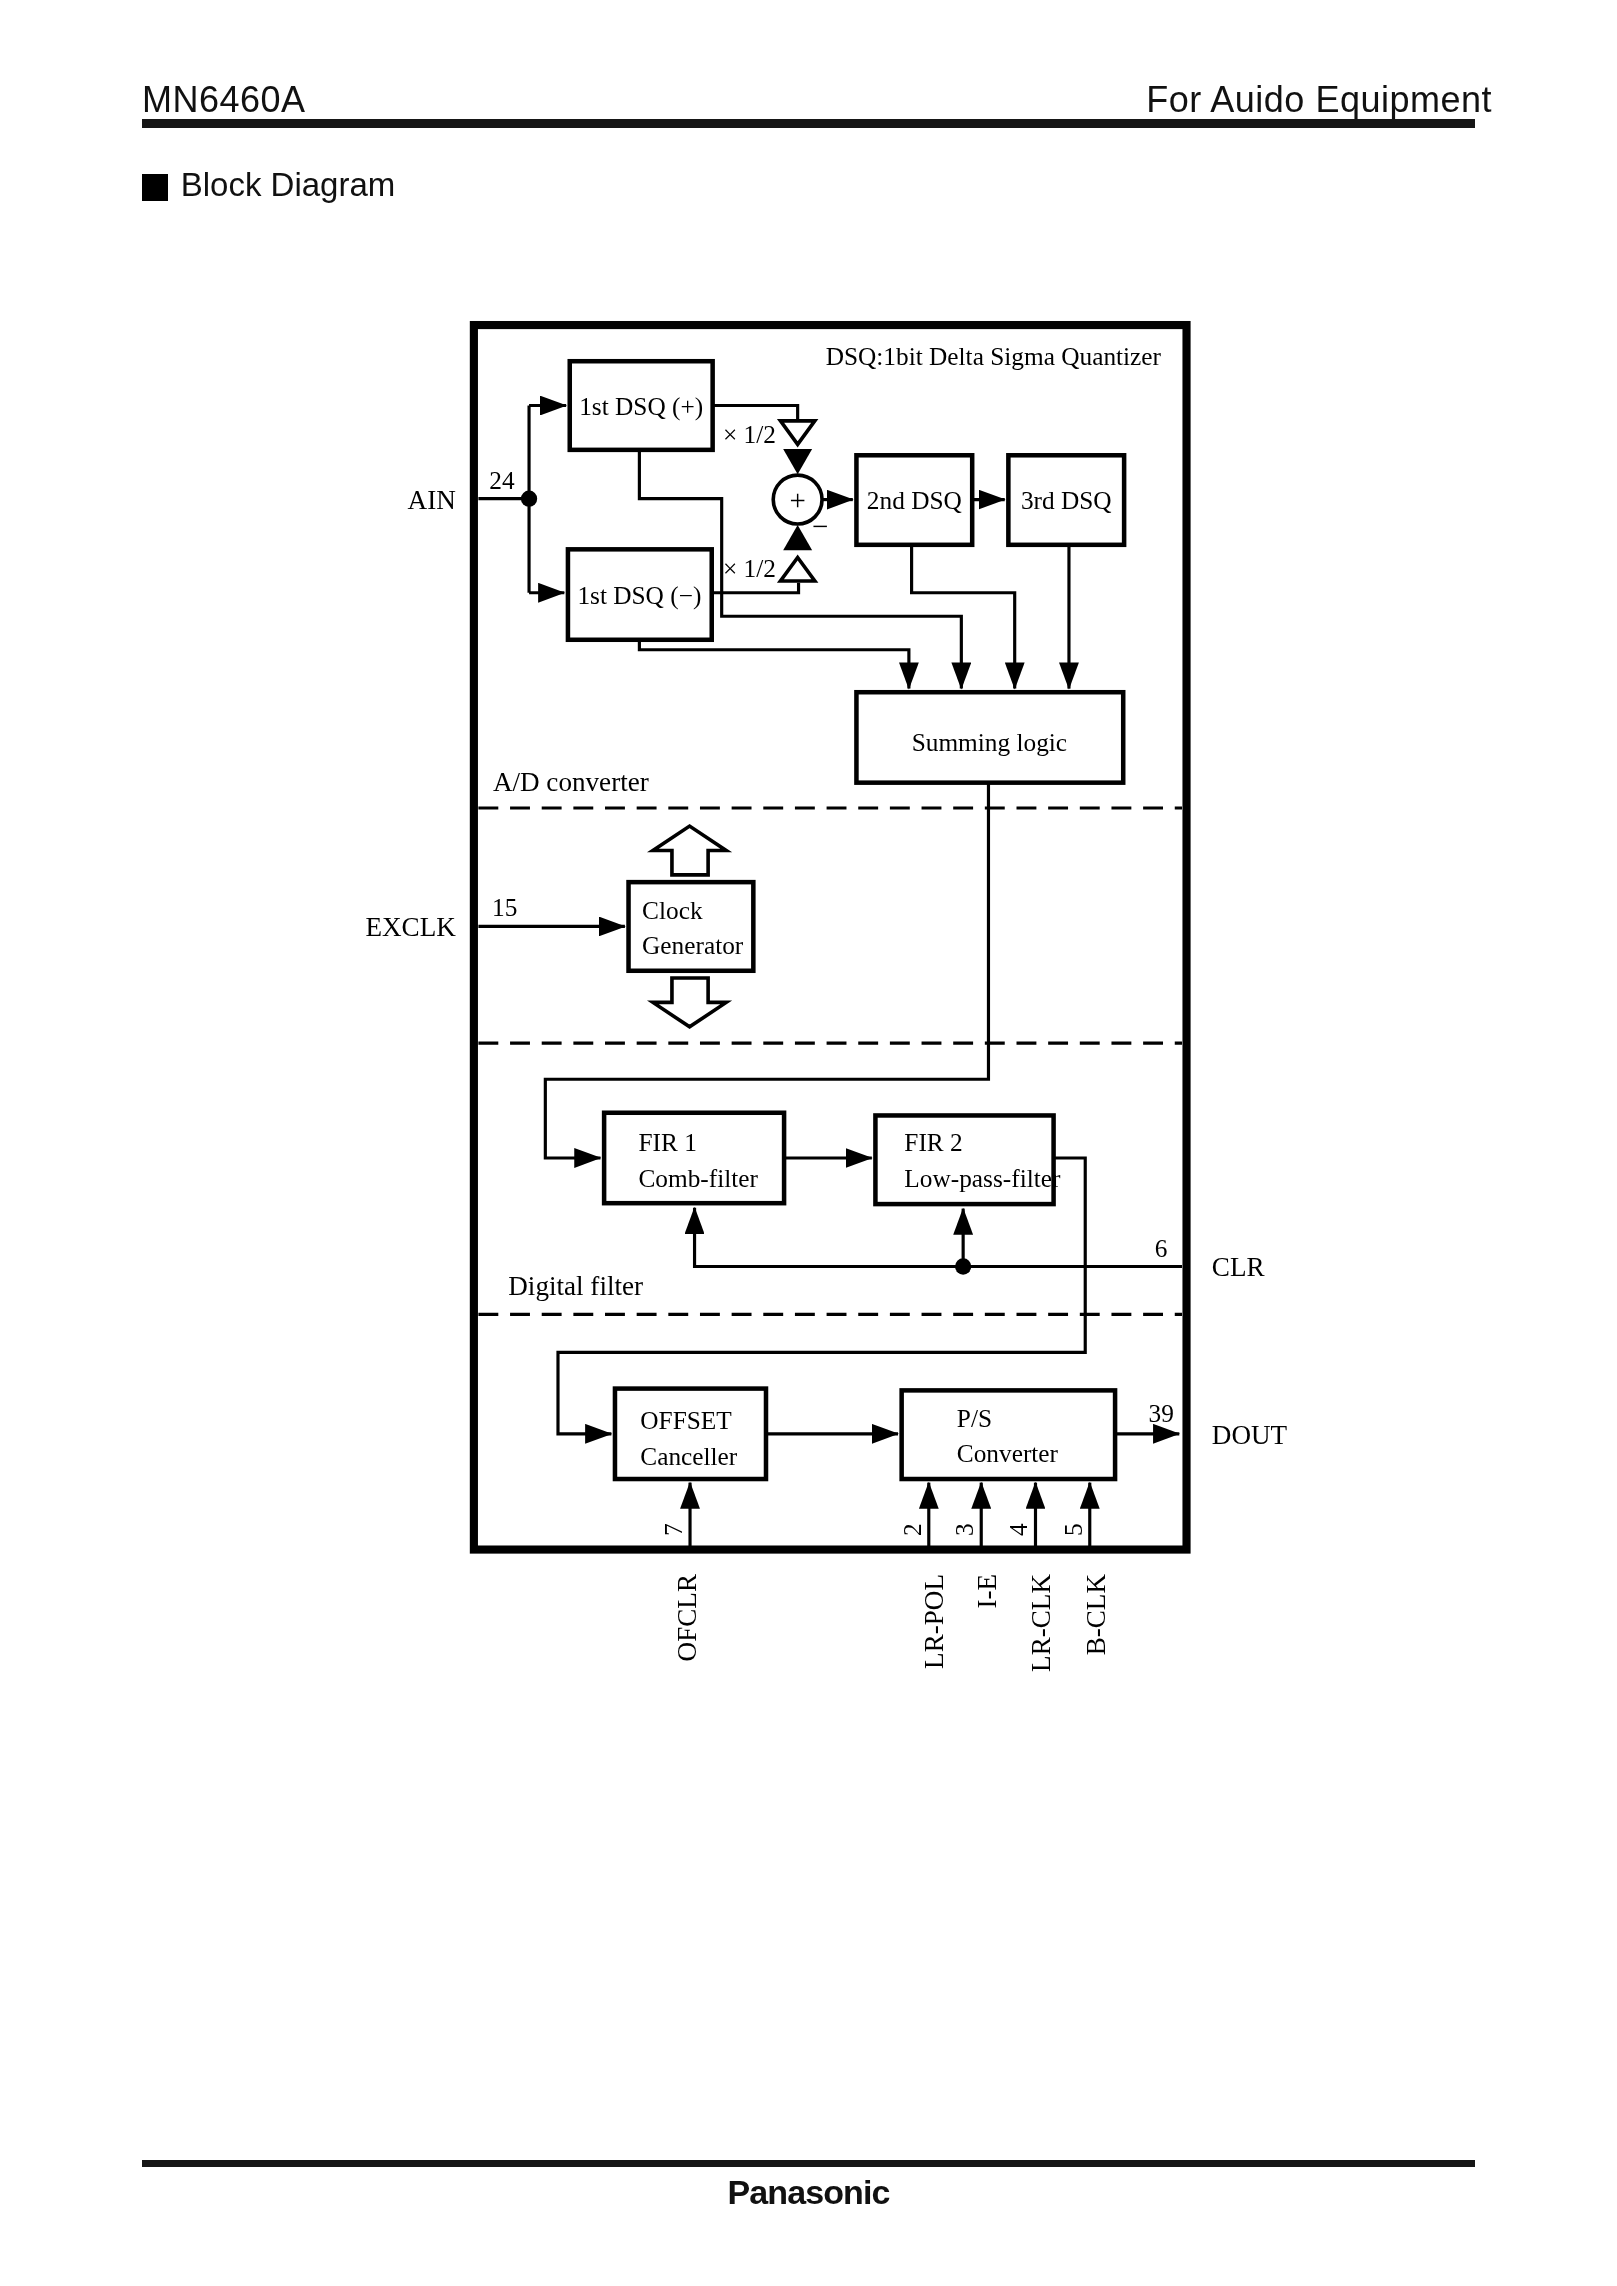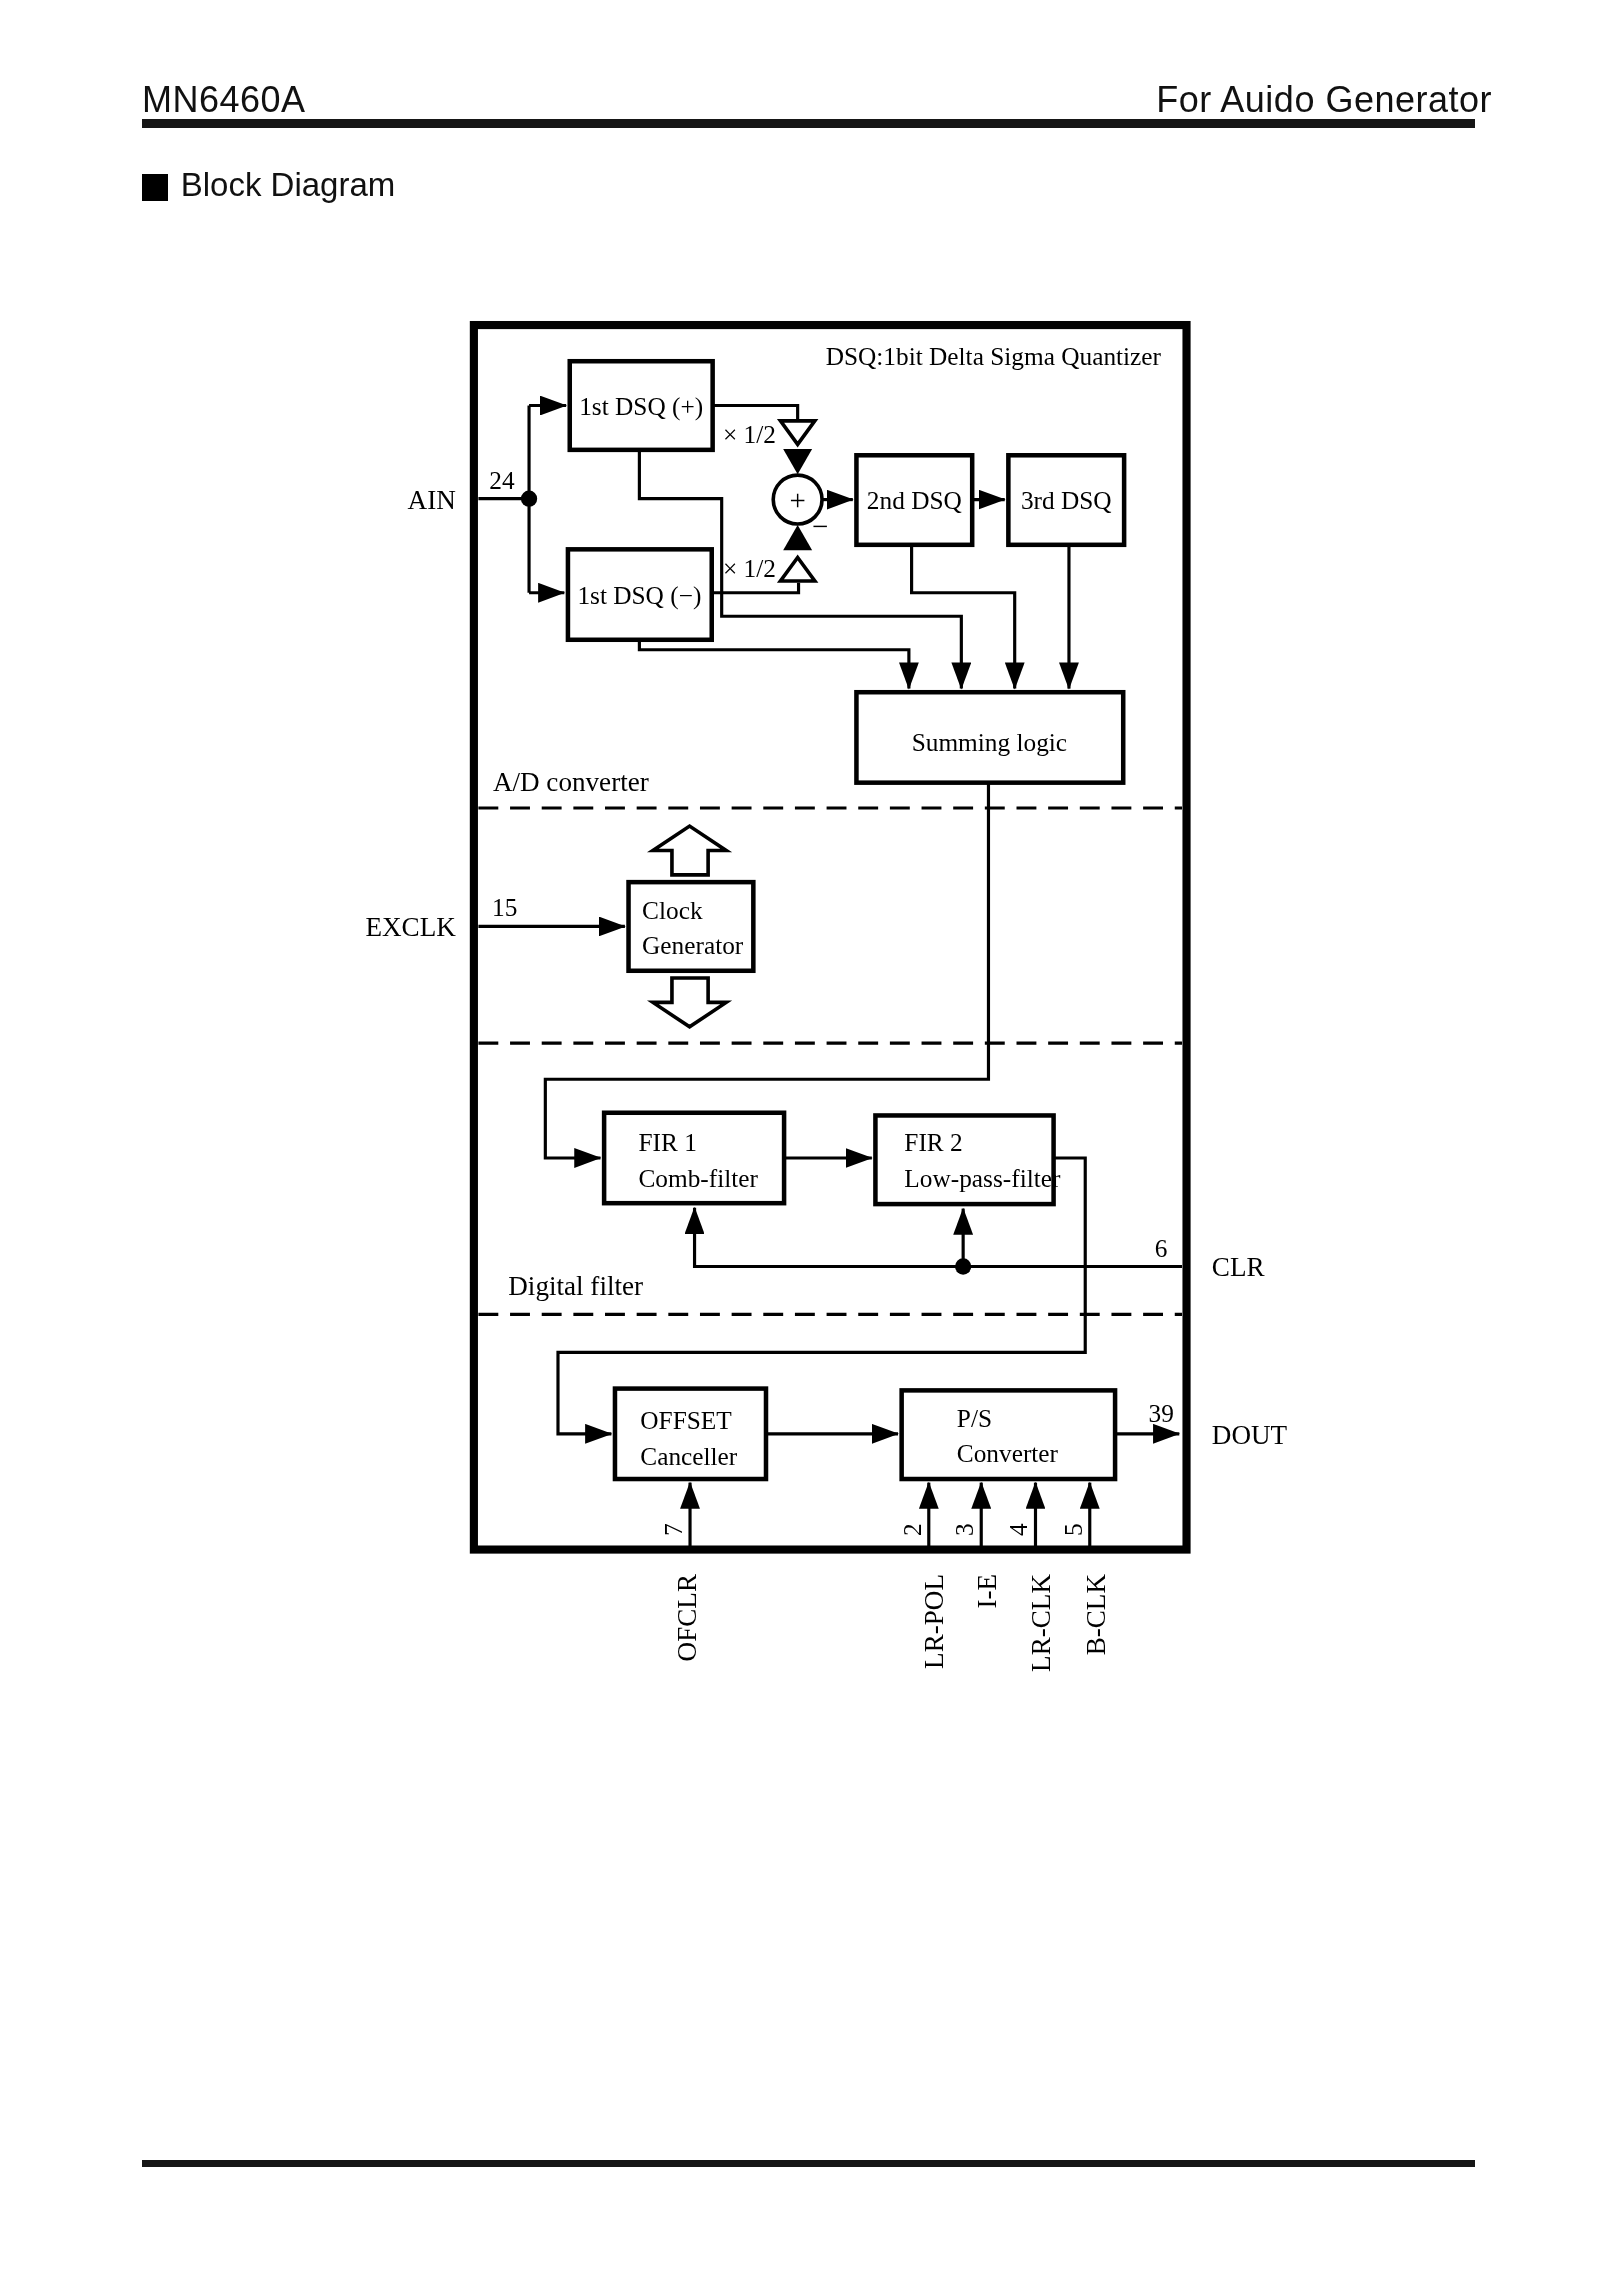--- a/index.html
+++ b/index.html
@@ -23,21 +23,21 @@
   .blk{font-size:28px;}
   .pin{font-size:28px;}
   .lbl{font-size:30px;}
 </style>
 </head>
 <body>
 
 <div id="page">
 
   <div class="abs" id="hdr-title">MN6460A</div>
-  <div class="abs" id="hdr-sub">For Auido Generator</div>
+  <div class="abs" id="hdr-sub">For Auido Equipment</div>
   <div class="abs" id="hdr-rule"></div>
   <div class="abs" id="sect">
     <span class="sq"></span>
     <span class="txt">Block Diagram</span>
   </div>
 
   <svg class="abs" style="left:0;top:0" width="1617" height="2287" viewBox="0 0 1788 2528">
     <defs>
       <marker id="arr" viewBox="0 0 30 22" refX="29" refY="11" markerWidth="30" markerHeight="22" markerUnits="userSpaceOnUse" orient="auto">
         <path d="M0,0 L30,11 L0,22 Z" fill="#000"></path>
@@ -147,14 +147,15 @@
     <text class="lbl" x="1340" y="1410">CLR</text>
     <text class="lbl" x="1340" y="1596">DOUT</text>
     <text class="lbl" transform="translate(770,1740) rotate(-90)" text-anchor="end">OFCLR</text>
     <text class="lbl" transform="translate(1043,1740) rotate(-90)" text-anchor="end">LR-POL</text>
     <text class="lbl" transform="translate(1101,1740) rotate(-90)" text-anchor="end">I-E</text>
     <text class="lbl" transform="translate(1161,1740) rotate(-90)" text-anchor="end">LR-CLK</text>
     <text class="lbl" transform="translate(1222,1740) rotate(-90)" text-anchor="end">B-CLK</text>
   </svg>
 
   <div class="abs" id="ftr-rule"></div>
+  <div class="abs" id="ftr-logo">Panasonic</div>
 </div>
 
 
 </body></html>

